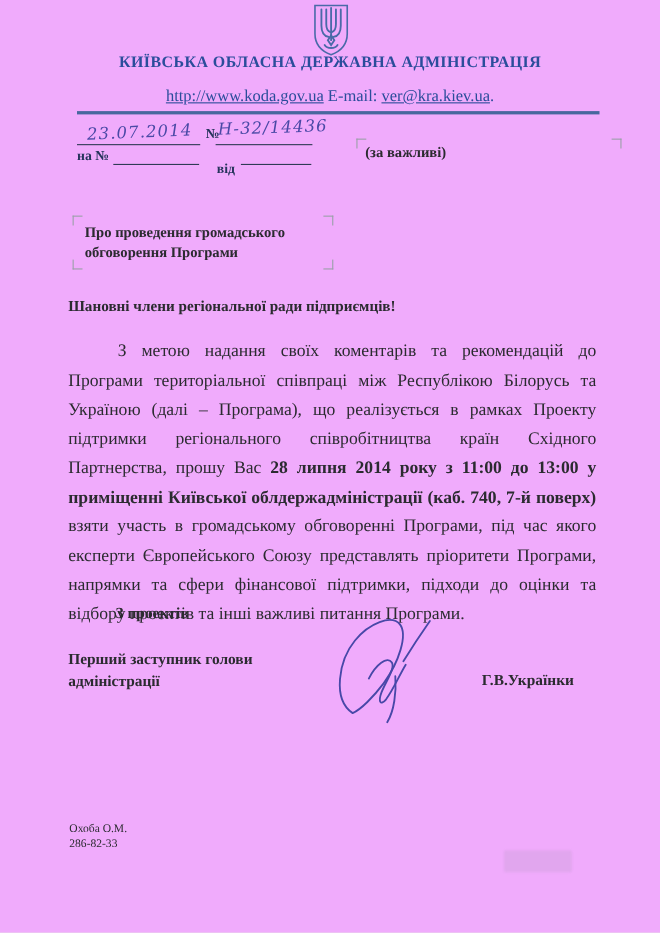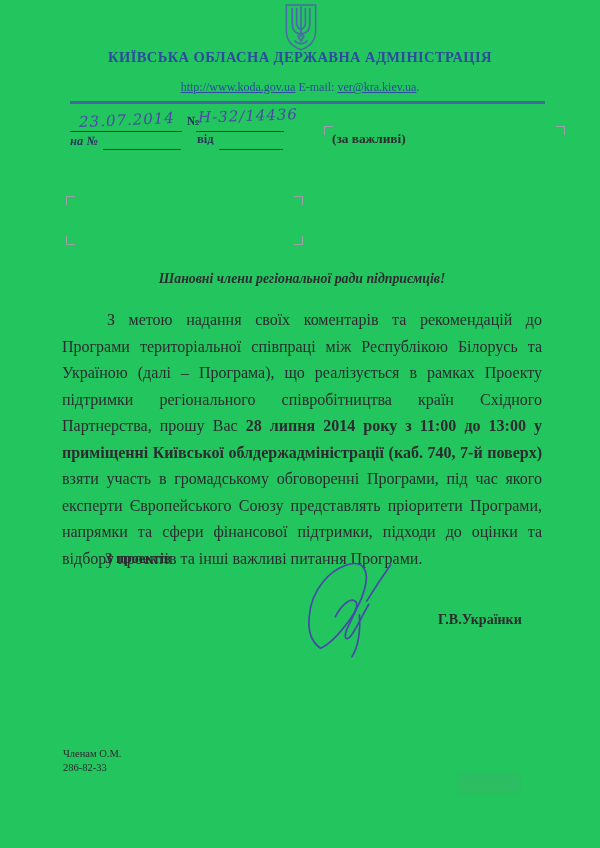--- a/index.html
+++ b/index.html
@@ -1,37 +1,37 @@
 <!DOCTYPE html>
 <html lang="uk" style="--letterhead-blue: #2b4d9b; --rule-blue: #48679e; --ink-blue: #4a49a6; --text-color: #2b2b30; --corner-gray: #9aa0a8;"><head>
 <meta charset="utf-8">
 <style>
   html,body{margin:0;padding:0;background:#e8e8e8;}
   .page{
     position:relative;width:600px;height:848px;margin:0 auto;
-    background:#22c55e;
+    background:#f0abfc;
     font-family:"Liberation Serif", serif;
     color:var(--text-color,#2b2b30);
     overflow:hidden;
   }
   .abs{position:absolute;}
   
   .emblem{left:279px;top:2px;width:44px;height:50px;}
   .org-name{
     left:0;top:49px;width:600px;text-align:center;
     font-weight:bold;font-size:14.5px;letter-spacing:.4px;
     color:var(--letterhead-blue,#2b4d9b);
   }
   .addr{
     left:0;top:67px;width:600px;text-align:center;
     font-size:11.5px;color:var(--letterhead-blue,#2b4d9b);
   }
   .weblin{
     left:0;top:80px;width:600px;text-align:center;
-    font-size:12px;color:var(--letterhead-blue,#2b4d9b);
+    font-size:15px;color:var(--letterhead-blue,#2b4d9b);
   }
   .weblin .u{text-decoration:underline;}
   .rule{
     left:70px;top:101px;width:475px;height:2.5px;
     background:var(--rule-blue,#48679e);
   }
   
   .hand{
     font-family:"DejaVu Serif", serif;font-style:italic;
     color:var(--ink-blue,#4a49a6);font-size:15px;letter-spacing:1px;
@@ -40,40 +40,40 @@
   .hand-number{left:198px;top:107px;width:92px;text-align:center;transform:rotate(-2deg);}
   .blank{border-bottom:1px solid #2f3a55;height:0;}
   .bl-1{left:70px;top:131px;width:112px;}
   .bl-2{left:196px;top:131px;width:88px;}
   .bl-3{left:103px;top:149px;width:78px;}
   .bl-4{left:219px;top:149px;width:64px;}
   .ref-label{
     font-size:12.5px;font-weight:bold;color:#26345c;
   }
   .no-label{left:187px;top:114px;}
-  .na-label{left:70px;top:134px;font-style:italic;}
-  .vid-label{left:197px;top:132px;text-align:center;}
+  .na-label{left:70px;top:134px;}
+  .vid-label{left:197px;top:146px;text-align:center;}
   
   .corner{width:8px;height:8px;}
   .c-tl{border-top:1px solid var(--corner-gray,#9aa0a8);border-left:1px solid var(--corner-gray,#9aa0a8);}
   .c-tr{border-top:1px solid var(--corner-gray,#9aa0a8);border-right:1px solid var(--corner-gray,#9aa0a8);}
   .c-bl{border-bottom:1px solid var(--corner-gray,#9aa0a8);border-left:1px solid var(--corner-gray,#9aa0a8);}
   .c-br{border-bottom:1px solid var(--corner-gray,#9aa0a8);border-right:1px solid var(--corner-gray,#9aa0a8);}
   
   .recipient{
     left:332px;top:130px;width:232px;
     font-weight:bold;font-size:13.3px;line-height:18.5px;
   }
   .subject{
     left:77px;top:201px;width:230px;
     font-weight:bold;font-size:13.3px;line-height:19px;
   }
   .salutation{
-    left:62px;top:271px;width:480px;text-align:center;
-    font-weight:bold;font-size:13.8px;font-style:italic;
+    left:62px;top:271px;width:480px;text-align:left;
+    font-weight:bold;font-size:13.8px;
   }
   .body-par{
     left:62px;top:307px;width:480px;
     font-size:16px;line-height:26.5px;
     text-align:justify;text-indent:45px;
   }
   .regards{left:105px;top:551px;font-weight:bold;font-size:14px;}
   .sign-title{left:62px;top:591px;width:220px;font-weight:bold;font-size:14px;line-height:20px;}
   .sign-name{left:438px;top:612px;font-weight:bold;font-size:14px;}
   .signature{left:292px;top:554px;width:118px;height:110px;}
@@ -119,38 +119,46 @@
   <div class="abs corner c-tl" style="left:324px;top:126px;"></div>
   <div class="abs corner c-tr" style="left:556px;top:126px;"></div>
   <div class="abs recipient">
     <div>(за важливі)</div>
   </div>
 
   <div class="abs corner c-tl" style="left:66px;top:196px;"></div>
   <div class="abs corner c-tr" style="left:294px;top:196px;"></div>
   <div class="abs corner c-bl" style="left:66px;top:236px;"></div>
   <div class="abs corner c-br" style="left:294px;top:236px;"></div>
+  <div class="abs subject">
+    <div>Про проведення громадського</div>
+    <div>обговорення Програми</div>
+  </div>
 
   <div class="abs salutation">Шановні члени регіональної ради підприємців!</div>
 
   <div class="abs body-par"><span>З метою надання своїх коментарів та рекомендацій до Програми територіальної співпраці між Республікою Білорусь та Україною (далі – Програма), що реалізується в рамках Проекту підтримки регіонального співробітництва країн Східного Партнерства, прошу Вас</span> <b>28 липня 2014 року з 11:00 до 13:00 у приміщенні Київської облдержадміністрації (каб. 740, 7-й поверх)</b> <span>взяти участь в громадському обговоренні Програми, під час якого експерти Європейського Союзу представлять пріоритети Програми, напрямки та сфери фінансової підтримки, підходи до оцінки та відбору проектів та інші важливі питання Програми.</span></div>
 
   <div class="abs regards">З проектів</div>
+  <div class="abs sign-title">
+    <div>Перший заступник голови</div>
+    <div>адміністрації</div>
+  </div>
 
   <svg class="abs signature" viewBox="0 0 110 105">
     <g fill="none" stroke="#4848a8" stroke-width="1.6" stroke-linecap="round">
       <path d="M26 90 C8 78 14 44 28 27 C40 12 60 4 67 13 C74 22 66 46 53 64 C44 76 33 87 26 90"></path>
       <path d="M40 60 C46 48 56 40 60 46 C63 51 55 62 51 72 C48 80 50 84 55 78 C61 70 66 58 72 48"></path>
       <path d="M63 58 C64 72 62 88 56 98"></path>
       <path d="M70 45 C78 32 86 20 93 10"></path>
     </g>
   </svg>
 
   <div class="abs sign-name">Г.В.Українки</div>
 
   <div class="abs exec">
-    <div>Членам О.М.</div>
+    <div>Охоба О.М.</div>
     <div>286-82-33</div>
   </div>
 
   <div class="abs artifact"></div>
 
 </div>
 
 </body></html>

